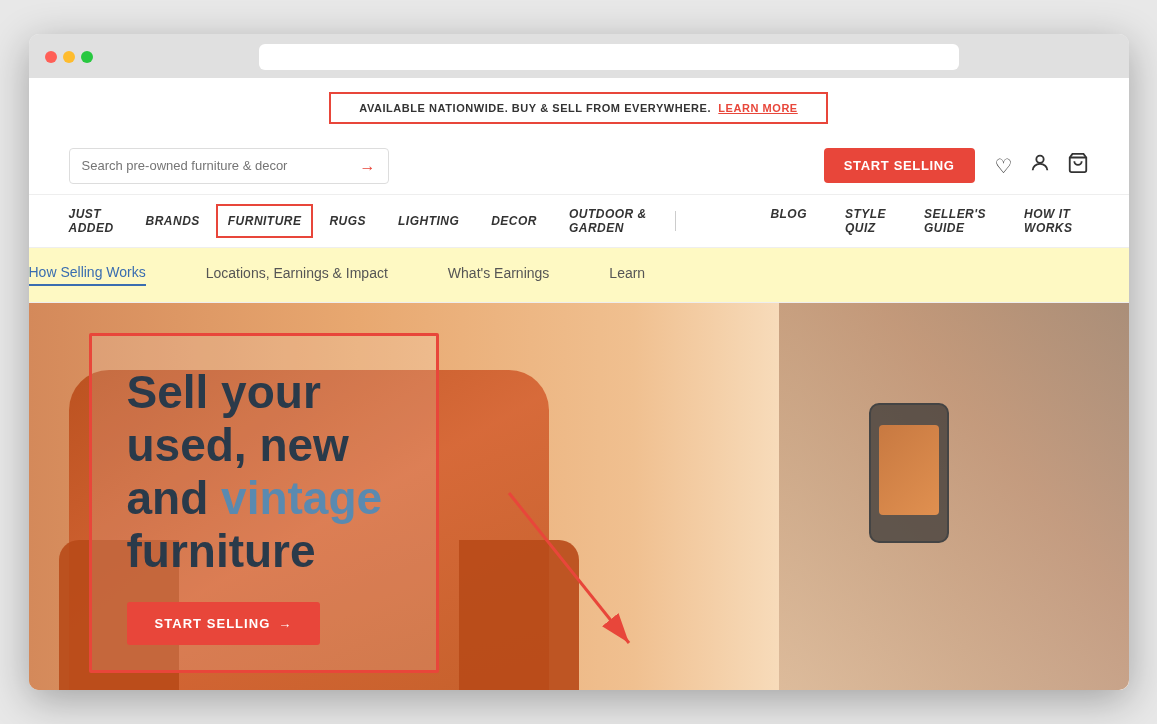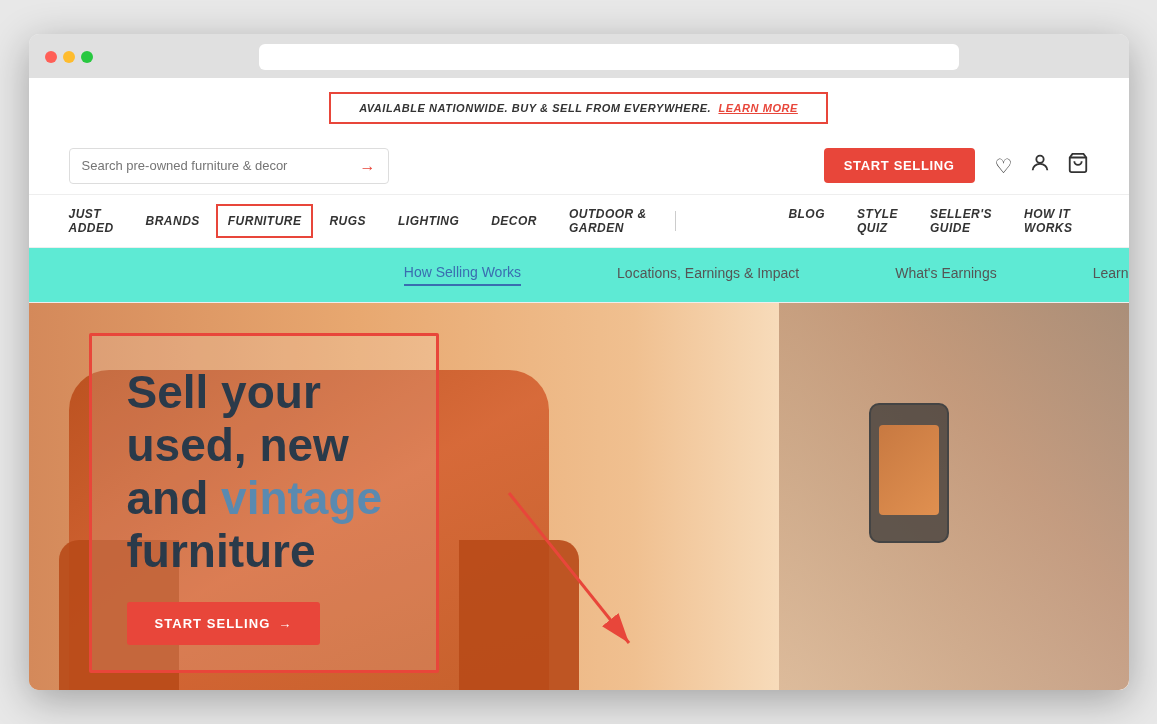--- a/index.html
+++ b/index.html
@@ -56,21 +56,20 @@
       background: white;
       overflow: hidden;
     }
 
     
     .banner {
       display: flex;
       justify-content: center;
       padding: 14px;
       background: white;
-      font-style: italic;
     }
 
     .banner-inner {
       border: 2px solid #e8463a;
       padding: 8px 28px;
       font-size: 11px;
       font-weight: 600;
       letter-spacing: 0.05em;
       color: #333;
       text-transform: uppercase;
@@ -184,32 +183,32 @@
     .nav-divider {
       width: 1px;
       height: 20px;
       background: #ccc;
       margin: 0 12px;
     }
 
     .nav-right {
       display: flex;
       margin-left: auto;
-      gap: 0;
+      gap: 6px;
     }
 
     
     .secondary-nav {
       display: flex;
-      justify-content: flex-end;
-      align-items: center;
-      gap: 96px;
+      justify-content: flex-start;
+      align-items: center;
+      gap: 60px;
       padding: 16px 0;
       border-bottom: 1px solid #eee;
-      background: #5eead4;
+      background: #fef9c3;
     }
 
     .sec-tab {
       font-size: 14px;
       color: #555;
       cursor: pointer;
       padding-bottom: 4px;
     }
 
     .sec-tab.active {

